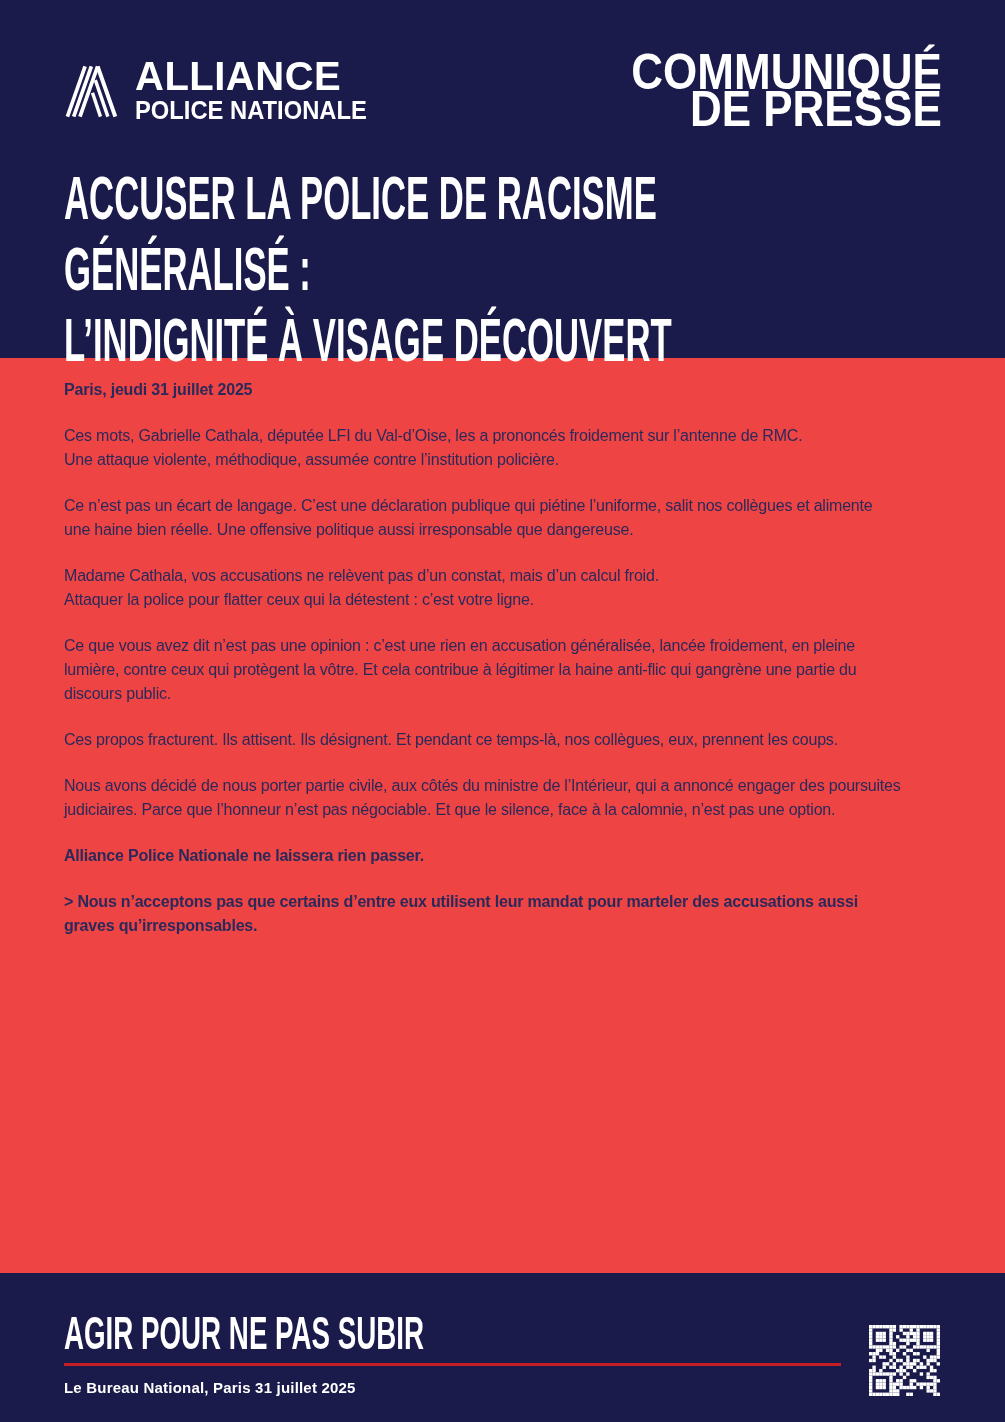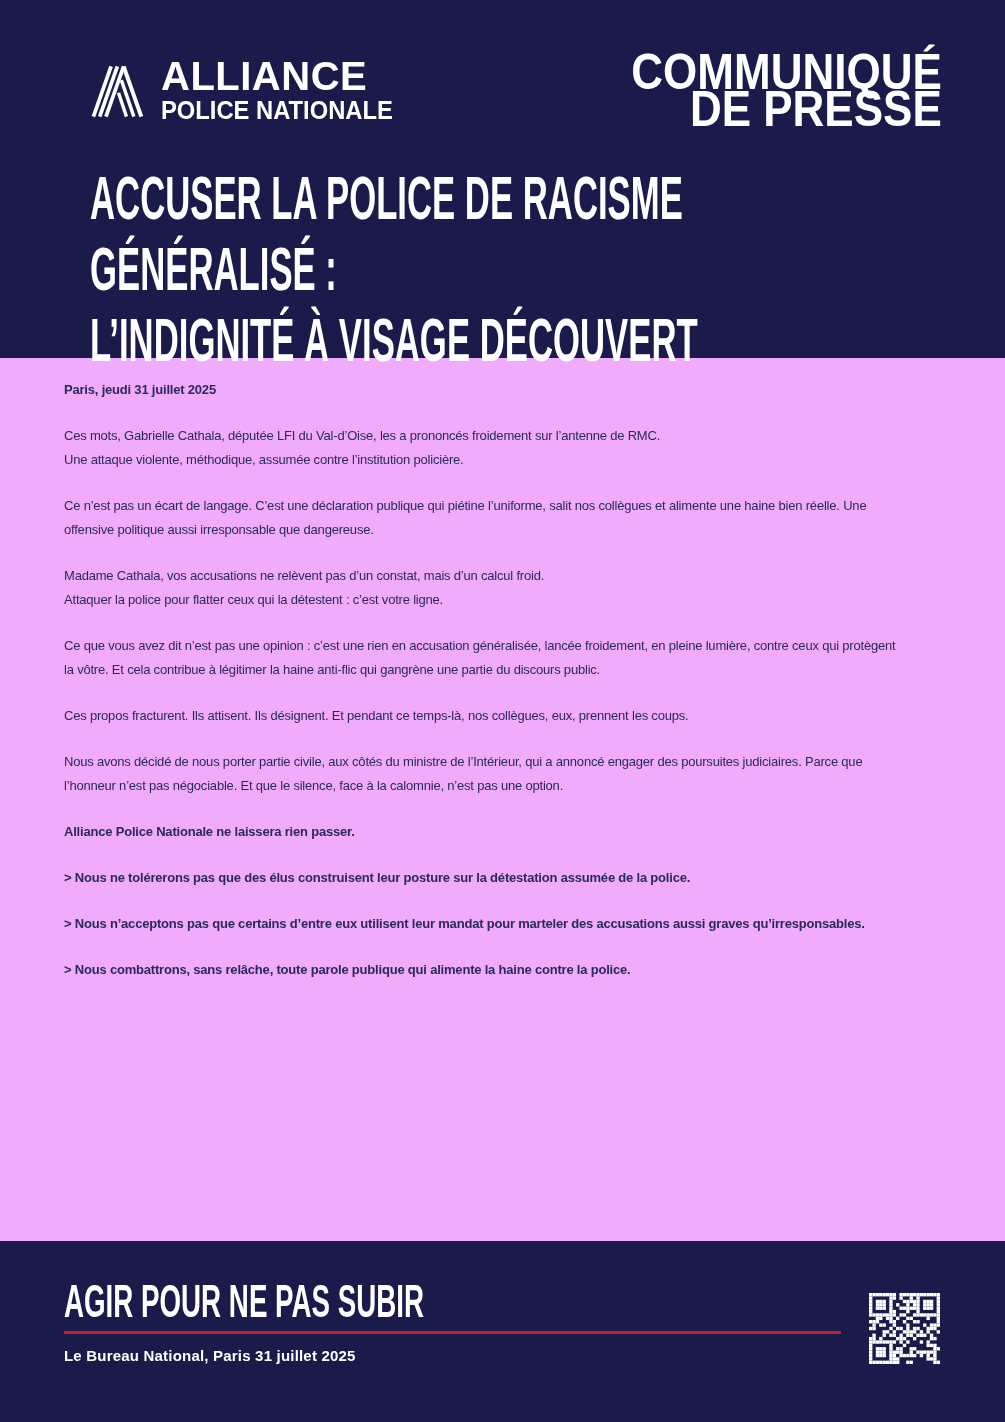--- a/index.html
+++ b/index.html
@@ -12,21 +12,21 @@
     width:1005px;height:1422px;margin:0 auto;
     display:flex;flex-direction:column;
     background:#ffffff;
     font-family:"Liberation Sans",sans-serif;
     overflow:hidden;position:relative;
   }
   
   .hdr{
     flex:none;height:358px;box-sizing:border-box;
     background:var(--navy,#1a1a4b);color:#fff;
-    padding:56px 63px 0 90px;
+    padding:56px 63px 0 64px;
   }
   .logo-row{display:flex;justify-content:space-between;align-items:flex-start;}
   .logo{display:flex;gap:14px;align-items:flex-start;}
   .a-mark{width:57px;height:66px;flex:none;margin-top:2px;}
   .logo-text{display:flex;flex-direction:column;}
   .brand{font-size:40px;font-weight:700;line-height:40px;letter-spacing:0.5px;}
   .brand-sub{
     font-size:25px;font-weight:700;line-height:26px;margin-top:1px;
     transform:scaleX(0.95);transform-origin:left top;white-space:nowrap;
   }
@@ -35,32 +35,32 @@
   .headline{
     margin:34px 0 0 0;font-weight:700;font-size:62px;line-height:71px;
     letter-spacing:0;
   }
   .headline .hl{
     display:block;transform:scaleX(0.56);transform-origin:left top;
     white-space:nowrap;
   }
   
   .bdy{
-    flex:1;box-sizing:border-box;background:#f0abfc;
+    flex:1;box-sizing:border-box;background:#ef4444;
     color:var(--text,#2a295a);
     padding:20px 104px 0 64px;
-    font-size:13px;line-height:24px;letter-spacing:-0.2px;
+    font-size:16px;line-height:24px;letter-spacing:-0.2px;
   }
   .para{margin:0 0 22px 0;white-space:pre-line;}
   .bold{font-weight:700;}
   .quote{font-style:italic;}
   .dateline{font-weight:700;}
   
   .ftr{
-    flex:none;height:181px;box-sizing:border-box;position:relative;
+    flex:none;height:149px;box-sizing:border-box;position:relative;
     background:var(--navy,#1a1a4b);color:#fff;
     padding:36px 64px 0 64px;
   }
   .slogan{
     font-size:47px;font-weight:700;line-height:48px;
     transform:scaleX(0.59);transform-origin:left top;white-space:nowrap;
   }
   .red-line{width:777px;height:3px;background:var(--red,#c41e26);margin-top:6px;}
   .signature{margin-top:13px;font-size:15px;font-weight:700;letter-spacing:0.2px;}
   .qr{position:absolute;right:65px;top:52px;width:71px;height:71px;}
@@ -103,23 +103,21 @@
     <div id="paragraphs">
         <p class="para">Ces mots, Gabrielle Cathala, députée LFI du Val-d’Oise, les a prononcés froidement sur l’antenne de RMC.
 Une attaque violente, méthodique, assumée contre l’institution policière.</p>
         <p class="para">Ce n’est pas un écart de langage. C’est une déclaration publique qui piétine l’uniforme, salit nos collègues et alimente une haine bien réelle. Une offensive politique aussi irresponsable que dangereuse.</p>
         <p class="para">Madame Cathala, vos accusations ne relèvent pas d’un constat, mais d’un calcul froid.
 Attaquer la police pour flatter ceux qui la détestent : c’est votre ligne.</p>
         <p class="para">Ce que vous avez dit n’est pas une opinion : c’est une rien en accusation généralisée, lancée froidement, en pleine lumière, contre ceux qui protègent la vôtre. Et cela contribue à légitimer la haine anti-flic qui gangrène une partie du discours public.</p>
         <p class="para">Ces propos fracturent. Ils attisent. Ils désignent. Et pendant ce temps-là, nos collègues, eux, prennent les coups.</p>
         <p class="para">Nous avons décidé de nous porter partie civile, aux côtés du ministre de l’Intérieur, qui a annoncé engager des poursuites judiciaires. Parce que l’honneur n’est pas négociable. Et que le silence, face à la calomnie, n’est pas une option.</p>
         <p class="para bold">Alliance Police Nationale ne laissera rien passer.</p>
-        <p class="para bold">&gt; Nous ne tolérerons pas que des élus construisent leur posture sur la détestation assumée de la police.</p>
         <p class="para bold">&gt; Nous n’acceptons pas que certains d’entre eux utilisent leur mandat pour marteler des accusations aussi graves qu’irresponsables.</p>
-        <p class="para bold">&gt; Nous combattrons, sans relâche, toute parole publique qui alimente la haine contre la police.</p>
       </div>
   </main>
 
   <footer class="ftr">
     <div class="slogan">AGIR POUR NE PAS SUBIR</div>
     <div class="red-line"></div>
     <div class="signature">Le Bureau National, Paris 31 juillet 2025</div>
     <svg class="qr" id="qr" viewBox="0 0 21 21" fill="#ffffff">
         <rect x="0" y="0" width="1" height="1"></rect>
         <rect x="1" y="0" width="1" height="1"></rect>

